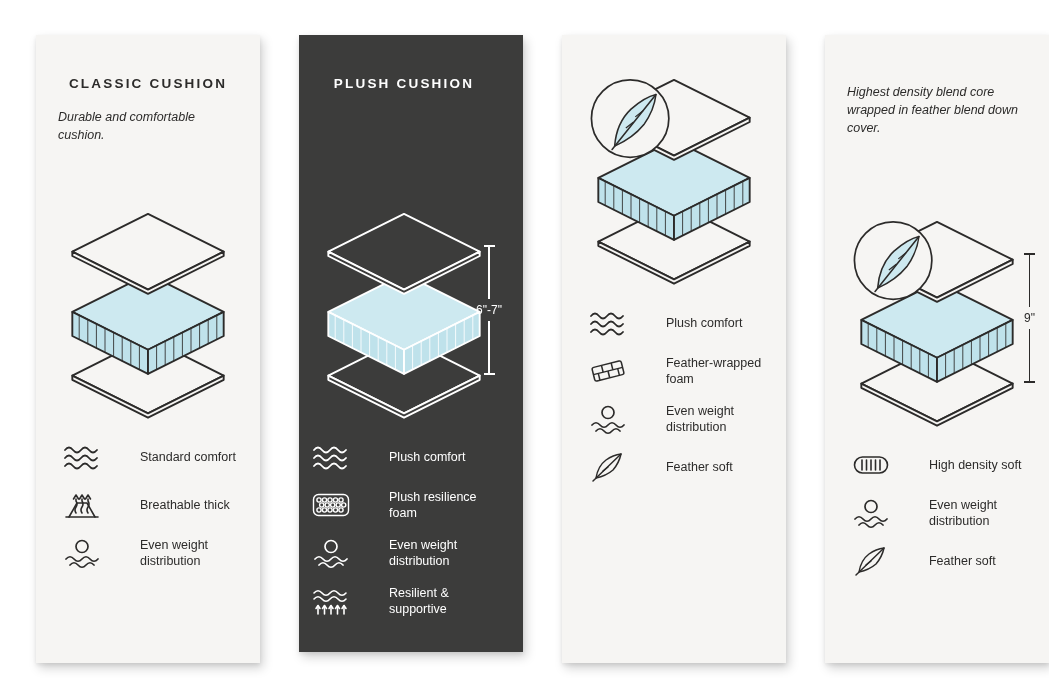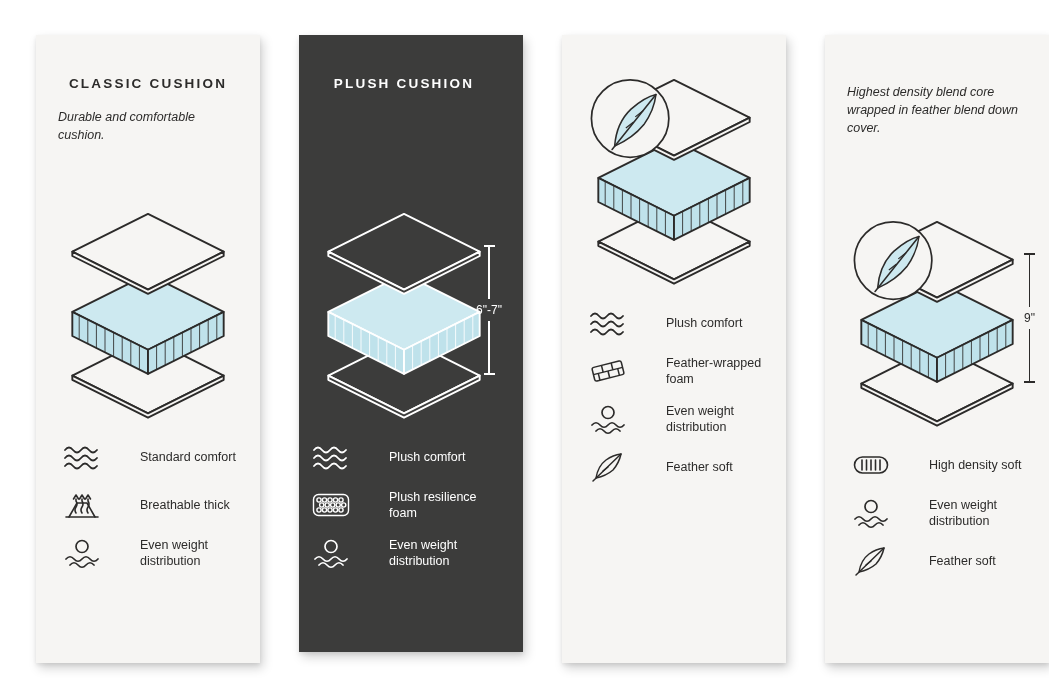--- a/index.html
+++ b/index.html
@@ -318,20 +318,26 @@
             <use href="#i-honeycomb"></use>
           </svg>
         <span class="flabel">Plush resilience foam</span>
       </li>
       <li class="feature">
         <svg class="ficon">
             <use href="#i-weight"></use>
           </svg>
         <span class="flabel">Even weight distribution</span>
       </li>
+      <li class="feature">
+        <svg class="ficon">
+            <use href="#i-resilient"></use>
+          </svg>
+        <span class="flabel">Resilient &amp; supportive</span>
+      </li>
     </ul>
   </section>
 
   <section class="panel">
     <div class="illo">
       <svg class="cushion-svg" viewBox="0 0 200 250">
         <use href="#def-cushion"></use>
         <use href="#def-feather-badge" x="4" y="8"></use>
       </svg>
     </div>

